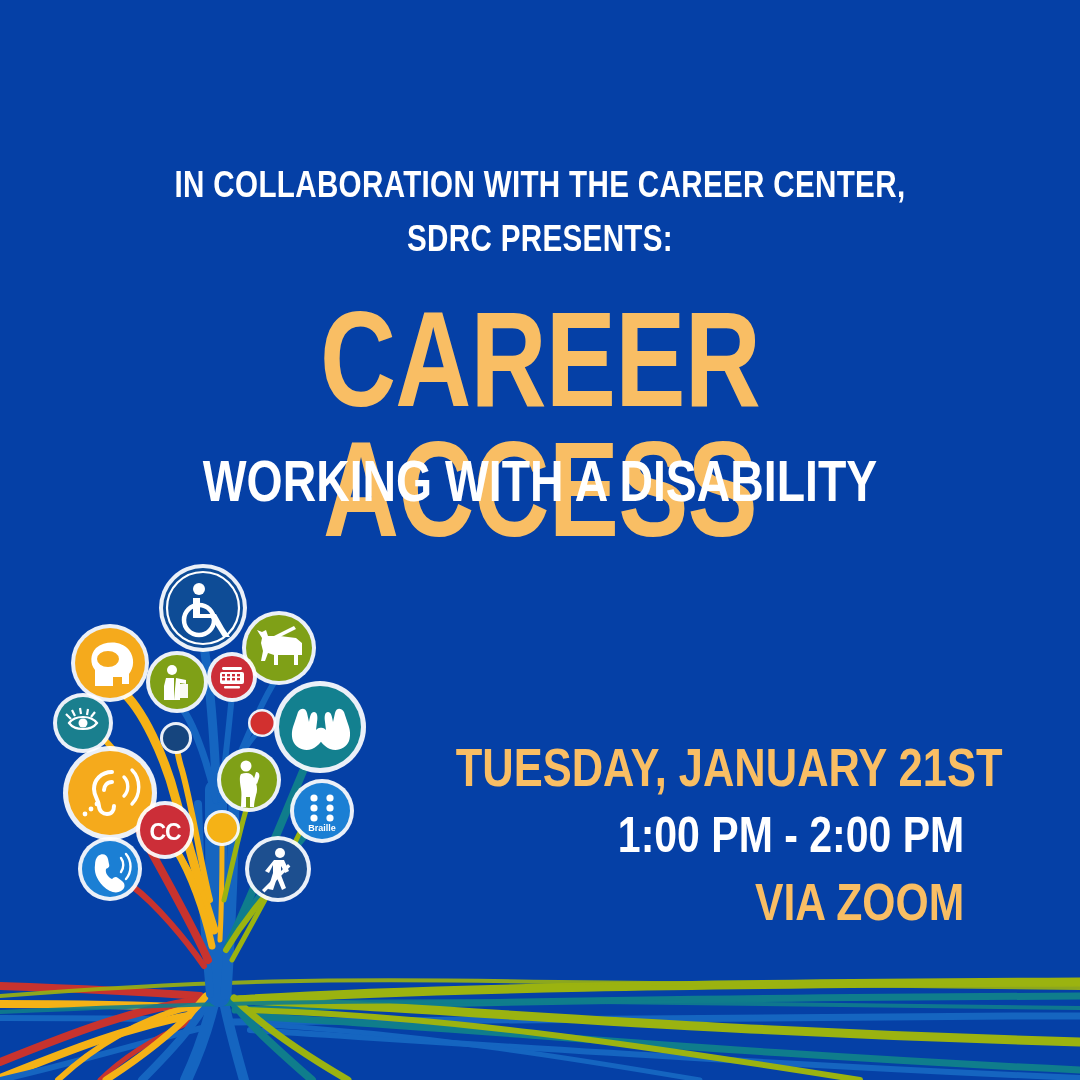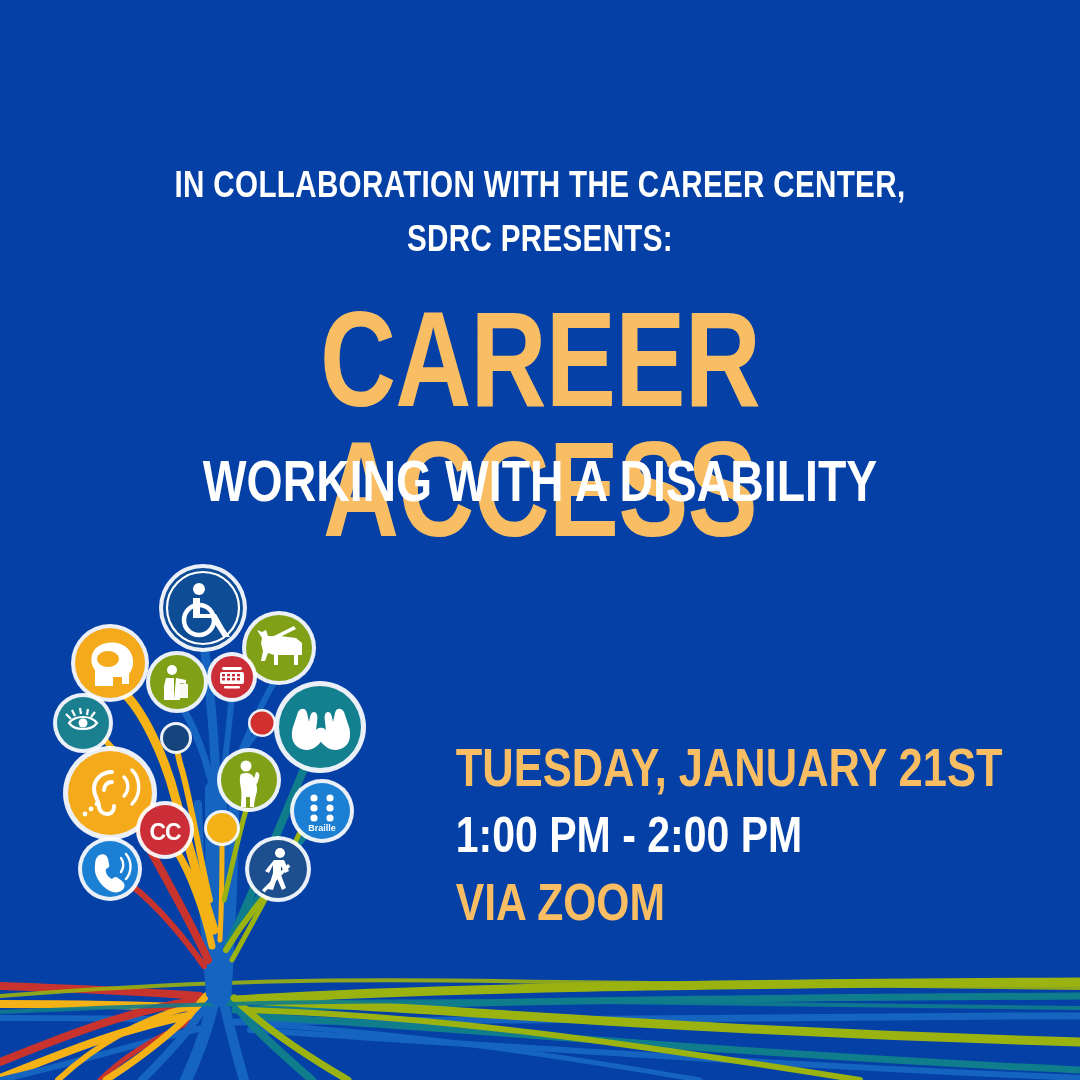--- a/index.html
+++ b/index.html
@@ -68,21 +68,21 @@
     transform: scaleX(0.80);
     transform-origin: 50% 0;
     text-transform: uppercase;
   }
 
   
   .event {
     position: absolute;
     left: 400px; top: 735px;
     width: 620px;
-    text-align: left;
+    text-align: right;
     z-index: 40;
   }
   .event .date {
     color: #f9be64;
     font-weight: 700;
     font-size: 53px;
     line-height: 66px;
     transform: scaleX(0.82);
     transform-origin: 50% 50%;
     text-transform: uppercase;

